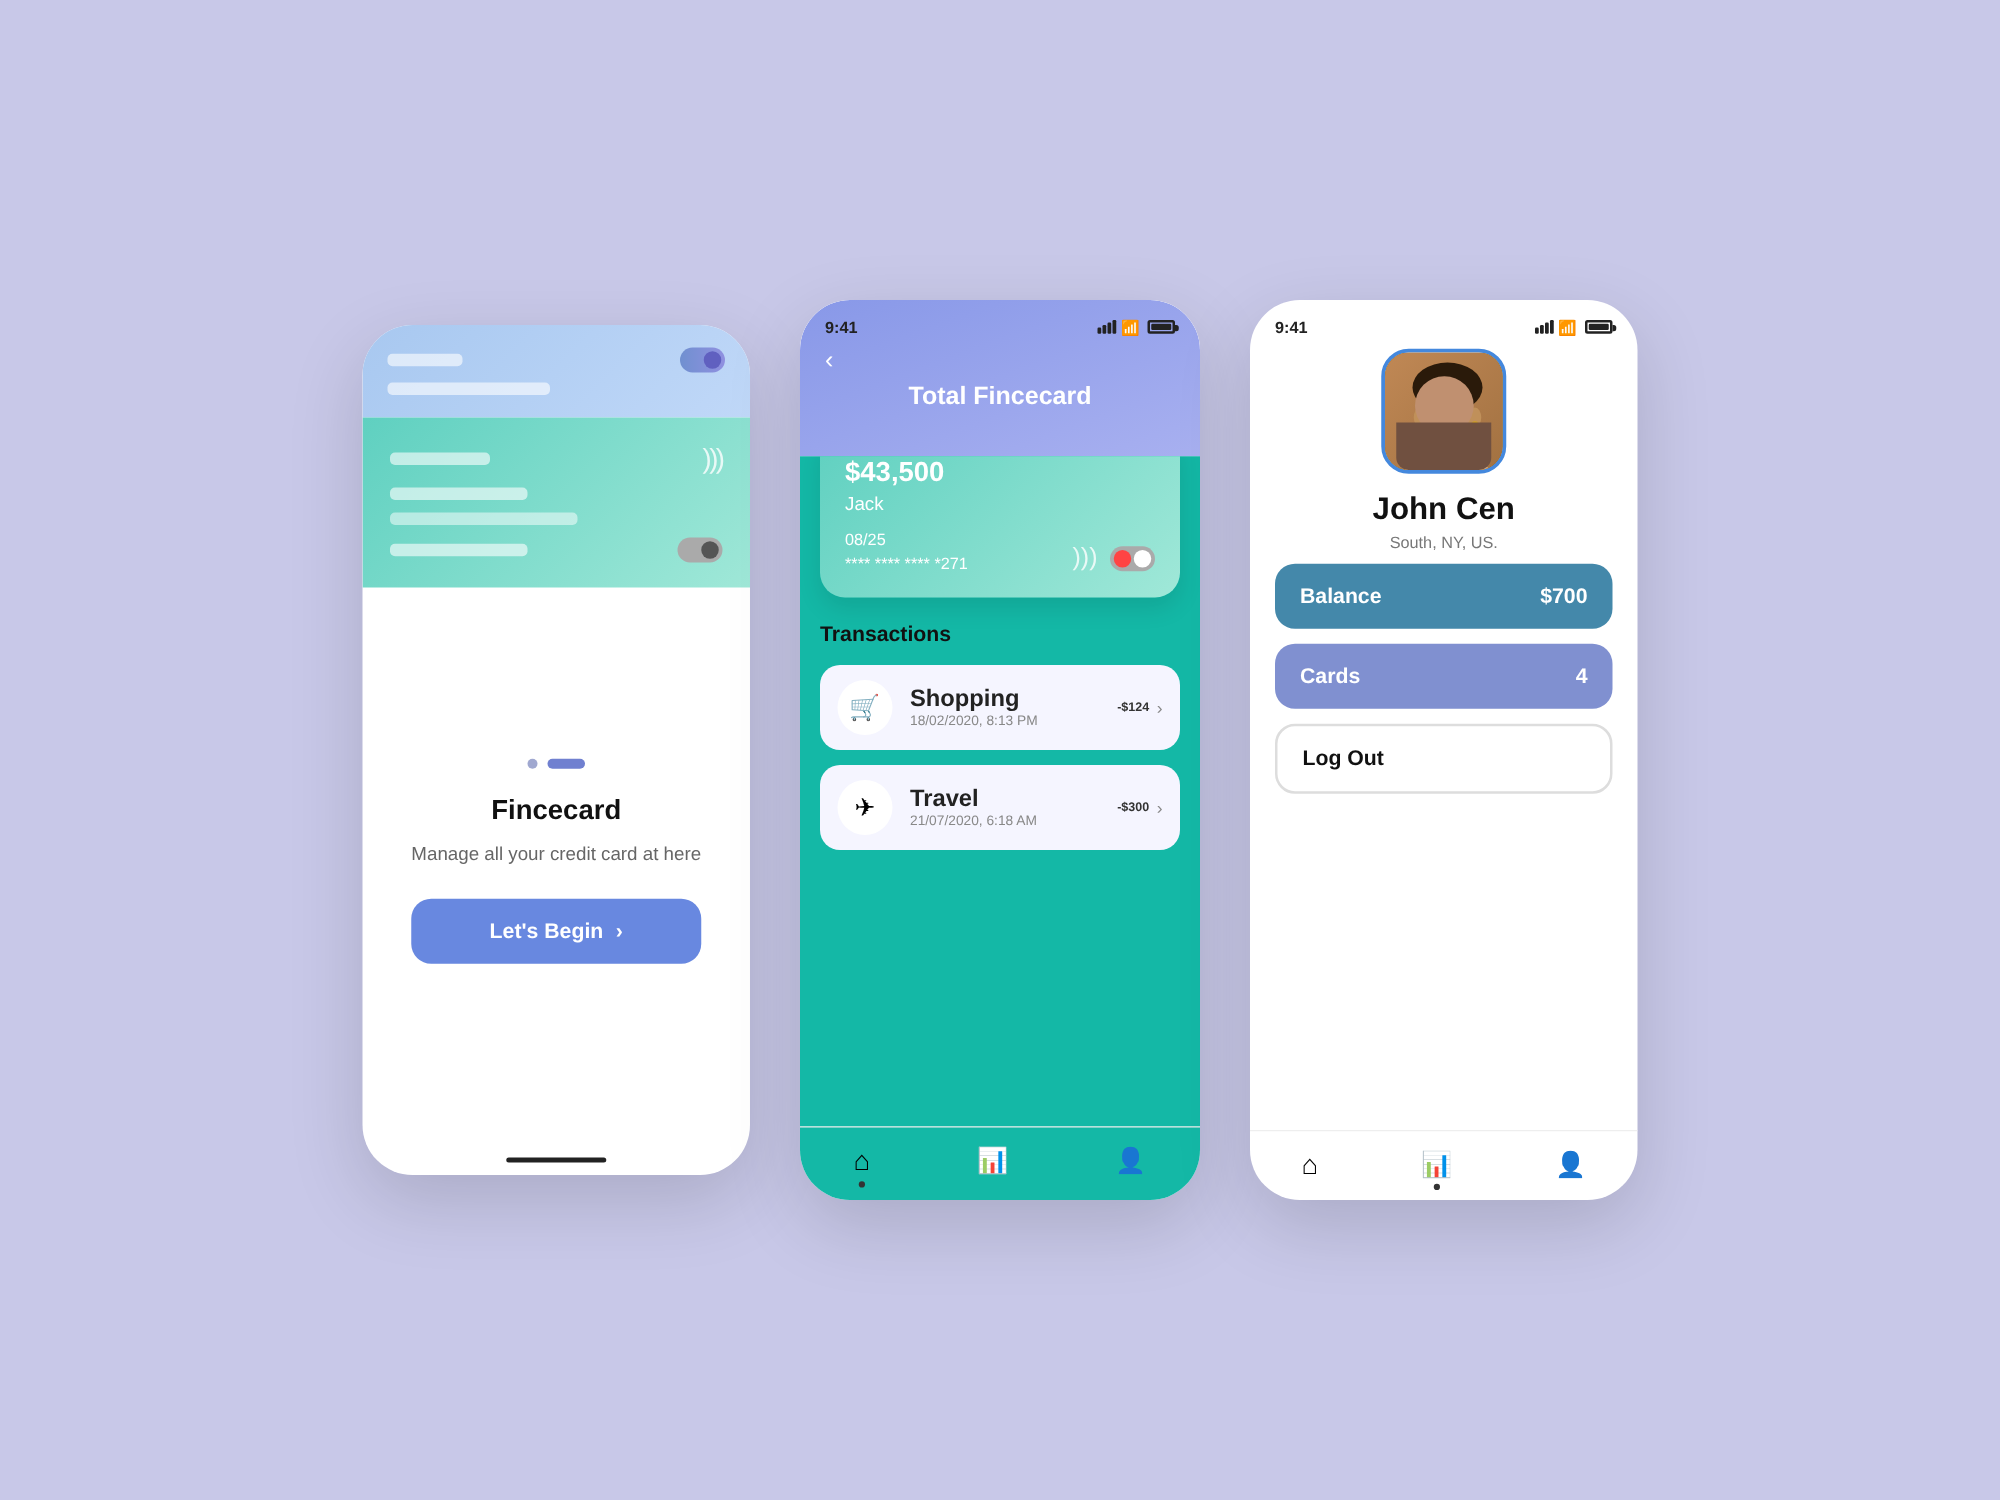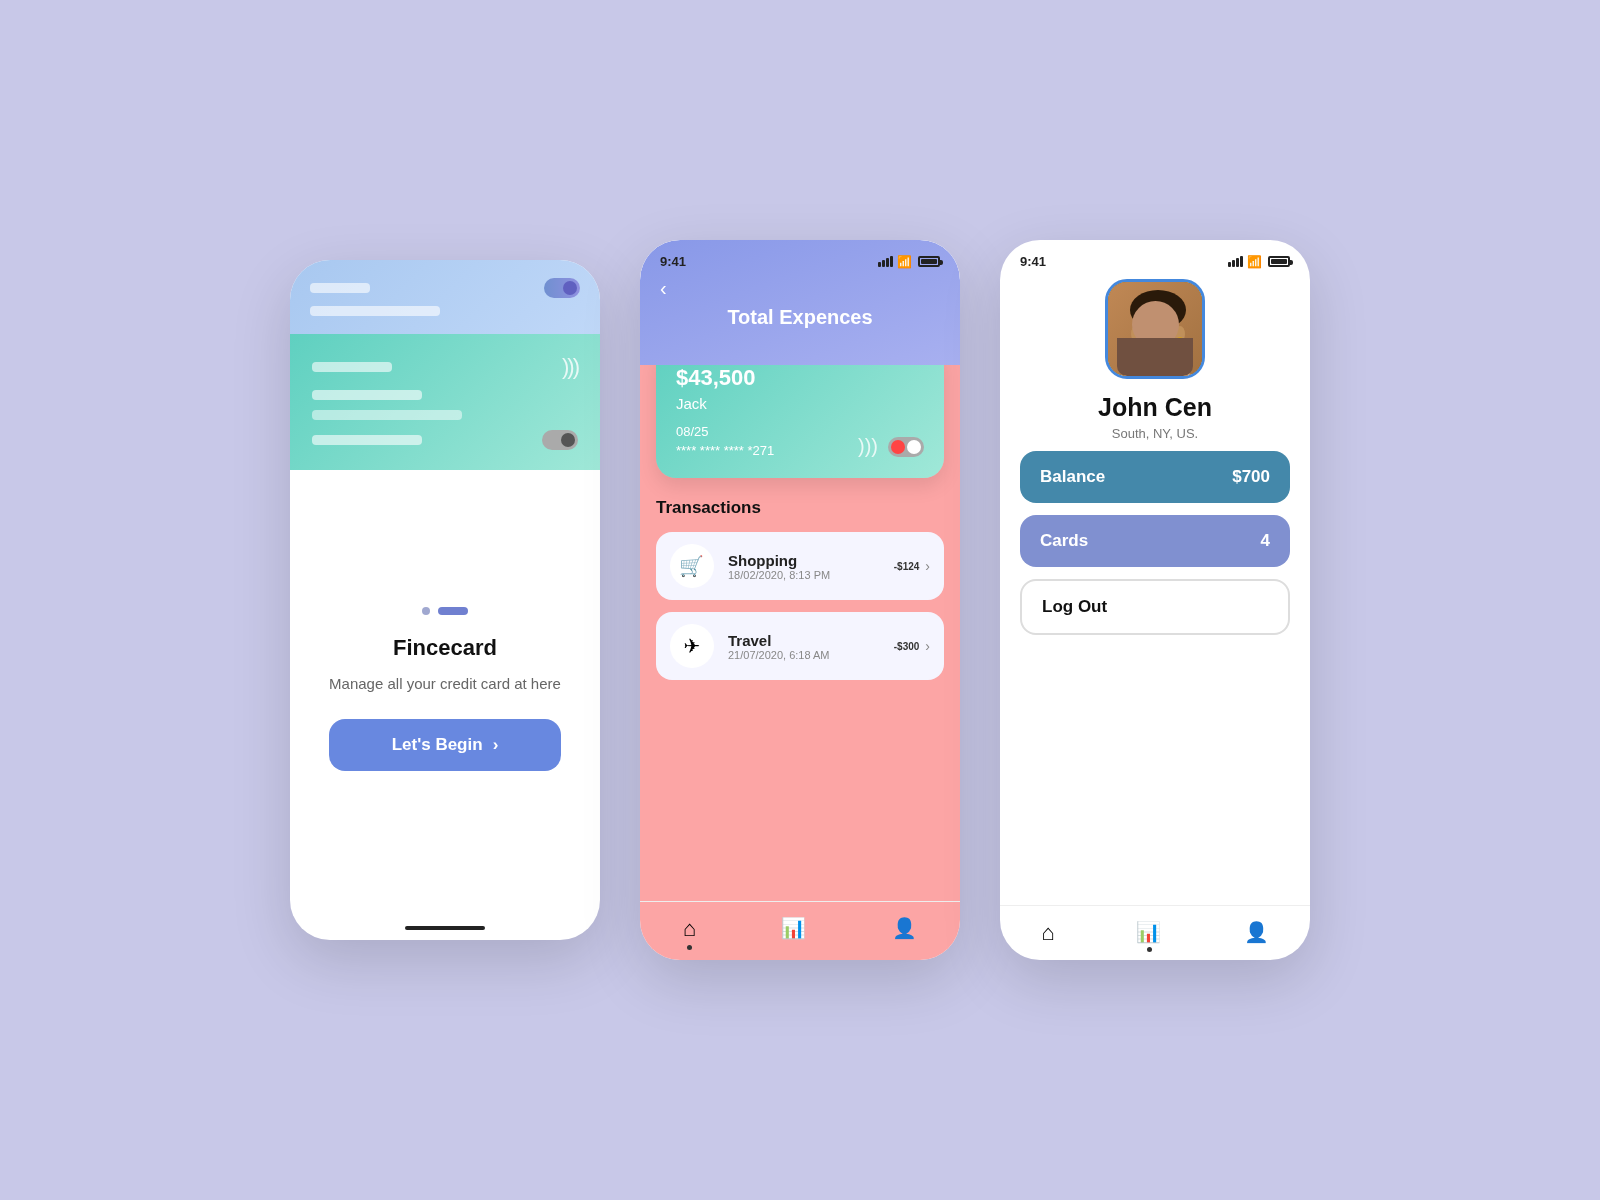--- a/index.html
+++ b/index.html
@@ -240,21 +240,21 @@
     }
     .total-amount {
       text-align: center;
       color: #fff;
       font-size: 26px;
       font-weight: 600;
     }
 
     .phone2-body {
       flex: 1;
-      background: #fca5a5;
+      background: #14b8a6;
       display: flex;
       flex-direction: column;
       overflow: hidden;
     }
     .card-preview {
       background: linear-gradient(135deg, #5fd0c0 0%, #a0e8d8 100%);
       margin: -20px 16px 0;
       border-radius: 20px;
       padding: 20px;
       box-shadow: 0 8px 20px rgba(0,0,0,0.1);
@@ -341,21 +341,21 @@
       align-items: center;
       justify-content: center;
       font-size: 20px;
       margin-right: 14px;
       flex-shrink: 0;
     }
     .txn-info {
       flex: 1;
     }
     .txn-name {
-      font-size: 15px;
+      font-size: 19px;
       font-weight: 600;
       color: #222;
     }
     .txn-date {
       font-size: 11px;
       color: #888;
     }
     .txn-amount {
       font-size: 10px;
       font-weight: 600;
@@ -578,21 +578,21 @@
           <div class="signal-bar" style="height:9px"></div>
           <div class="signal-bar" style="height:11px"></div>
         </div>
         <span class="wifi-icon">📶</span>
         <div class="batt">
             <div class="batt-fill"></div>
           </div>
       </div>
     </div>
     <div class="back-btn">‹</div>
-    <div class="total-label">Total Expences</div>
+    <div class="total-label">Total Fincecard</div>
   </div>
 
   <div class="phone2-body">
     <div class="card-preview">
       <div class="card-amount">$43,500</div>
       <div class="card-name">Jack</div>
       <div class="card-details-row">
         <div>
           <div class="card-expiry">08/25</div>
           <div class="card-number">**** **** **** *271</div>

